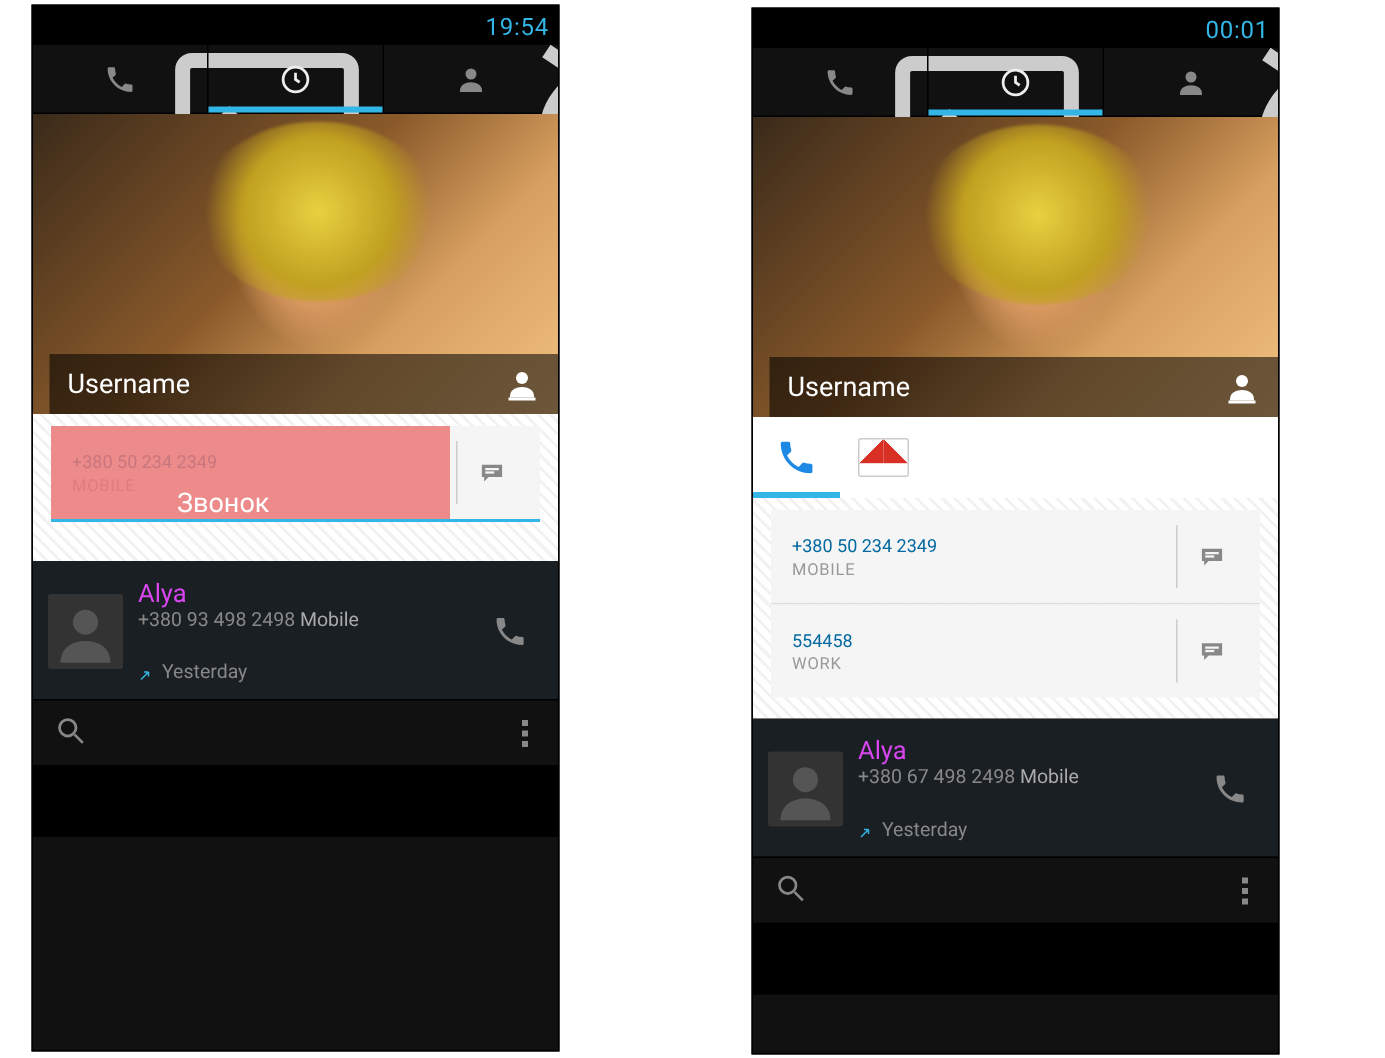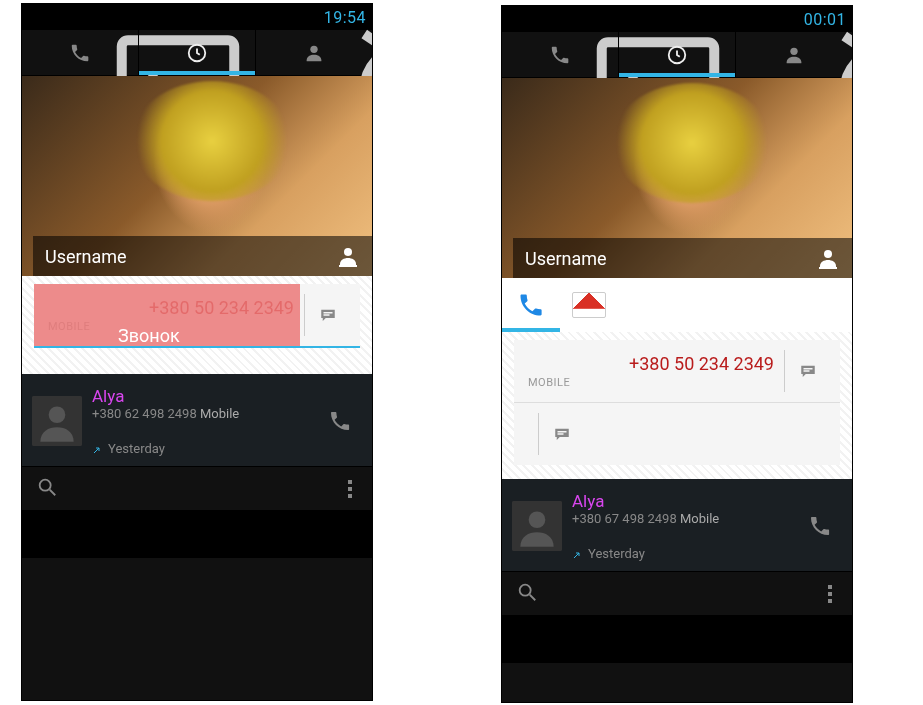--- a/index.html
+++ b/index.html
@@ -157,21 +157,21 @@
     border-bottom: 1px solid #ddd;
     position: relative;
     min-height: 62px;
   }
   .num-row:last-child { border-bottom: none; }
   .num-row.bluebar::after {
     content:"";
     position:absolute; left:0; right:0; bottom:-2px; height:2px; background:#33b5e5;
   }
   .num-col { flex: 1 1 auto; overflow: hidden; }
-  .num-number { color: #b91c1c; font-size: 18px; text-align: right; }
+  .num-number { color: #0369a1; font-size: 12px; }
   .num-type { color: #999; font-size: 11px; letter-spacing: .5px; margin-top: 2px; }
   .sms-btn {
     flex: 0 0 46px;
     height: 42px;
     display:flex; align-items:center; justify-content:center;
     border-left: 1px solid #ccc;
     margin-left: 10px;
   }
   .sms-btn svg { width: 22px; height: 18px; fill:#888; }
 
@@ -397,21 +397,21 @@
   </div>
 
   <div class="below-area">
     <div class="call-item">
       <div class="call-photo"><svg>
             <use href="#i-avatar"></use>
           </svg></div>
       <div class="call-info">
         <div class="call-name">Alya</div>
         <div class="call-sub">
-          <span>+380 62 498 2498</span>
+          <span>+380 93 498 2498</span>
           <b>Mobile</b>
         </div>
         <div class="call-when">
           <svg>
               <use href="#i-outgoing"></use>
             </svg>
           <span>Yesterday</span>
         </div>
       </div>
       <div class="call-dial">
@@ -515,20 +515,24 @@
           <div class="num-number">+380 50 234 2349</div>
           <div class="num-type">MOBILE</div>
         </div>
         <div class="sms-btn">
             <svg>
               <use href="#i-sms"></use>
             </svg>
           </div>
       </div>
       <div class="num-row">
+        <div class="num-col">
+          <div class="num-number">554458</div>
+          <div class="num-type">WORK</div>
+        </div>
         <div class="sms-btn">
             <svg>
               <use href="#i-sms"></use>
             </svg>
           </div>
       </div>
     </div>
   </div>
 
   <div class="below-area">

